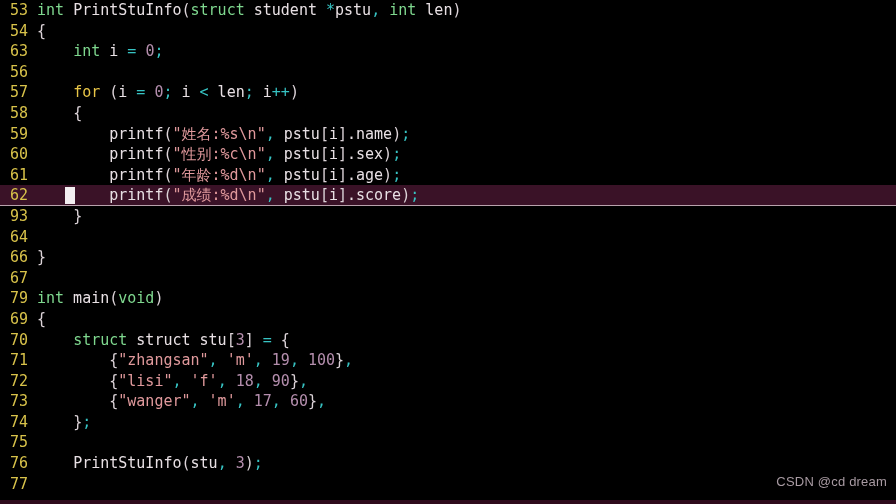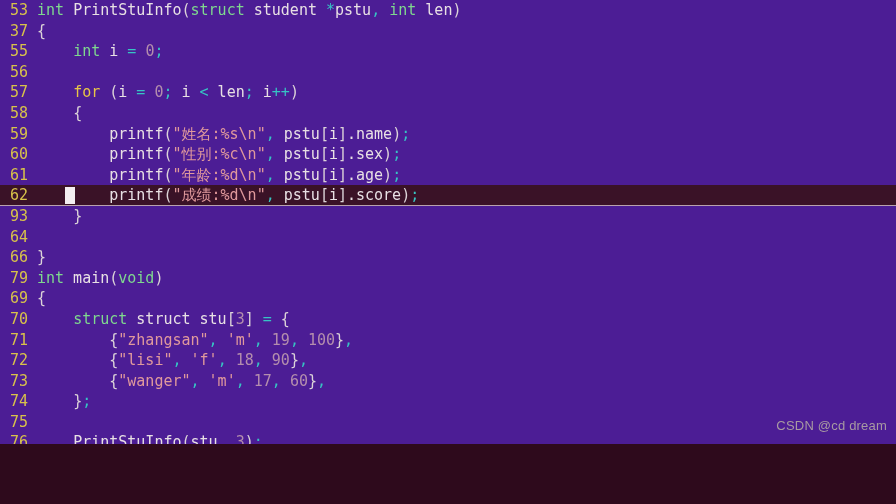--- a/index.html
+++ b/index.html
@@ -3,23 +3,23 @@
 <meta charset="utf-8">
 <style>
   html, body {
     margin: 0;
     padding: 0;
     background: #2e0a1c;
   }
   #editor {
     position: relative;
     width: 896px;
-    height: 444px;
+    height: 500px;
     overflow: hidden;
-    background: #4c1d95;
+    background: #000000;
     font-family: "DejaVu Sans Mono", "Liberation Mono", monospace;
     font-size: 15px;
     line-height: 20.6px;
     -webkit-font-smoothing: antialiased;
   }
   .code-area {
     position: absolute;
     top: 0; left: 0; right: 0; bottom: 0;
   }
   .line {
@@ -72,32 +72,33 @@
     letter-spacing: 0.2px;
     user-select: none;
   }
 </style>
 </head>
 <body>
 
 <div id="editor">
   <div class="code-area">
       <div class="line"><span class="lineno">53</span><span class="lcontent"><span class="kw">int</span><span class="id"> </span><span class="id">PrintStuInfo</span><span class="brace">(</span><span class="kw">struct</span><span class="id"> student </span><span class="pun">*</span><span class="id">pstu</span><span class="pun">,</span><span class="id"> </span><span class="kw">int</span><span class="id"> len</span><span class="brace">)</span></span></div>
-      <div class="line"><span class="lineno">37</span><span class="lcontent"><span class="brace">{</span></span></div>
-      <div class="line"><span class="lineno">55</span><span class="lcontent"><span class="id">    </span><span class="kw">int</span><span class="id"> i </span><span class="pun">=</span><span class="id"> </span><span class="num">0</span><span class="pun">;</span></span></div>
+      <div class="line"><span class="lineno">54</span><span class="lcontent"><span class="brace">{</span></span></div>
+      <div class="line"><span class="lineno">63</span><span class="lcontent"><span class="id">    </span><span class="kw">int</span><span class="id"> i </span><span class="pun">=</span><span class="id"> </span><span class="num">0</span><span class="pun">;</span></span></div>
       <div class="line"><span class="lineno">56</span><span class="lcontent"></span></div>
       <div class="line"><span class="lineno">57</span><span class="lcontent"><span class="id">    </span><span class="ctl">for</span><span class="id"> </span><span class="brace">(</span><span class="id">i </span><span class="pun">=</span><span class="id"> </span><span class="num">0</span><span class="pun">;</span><span class="id"> i </span><span class="pun">&lt;</span><span class="id"> len</span><span class="pun">;</span><span class="id"> i</span><span class="pun">++</span><span class="brace">)</span></span></div>
       <div class="line"><span class="lineno">58</span><span class="lcontent"><span class="id">    </span><span class="brace">{</span></span></div>
       <div class="line"><span class="lineno">59</span><span class="lcontent"><span class="id">        </span><span class="id">printf</span><span class="brace">(</span><span class="str">"姓名:%s\n"</span><span class="pun">,</span><span class="id"> pstu</span><span class="brace">[</span><span class="id">i</span><span class="brace">]</span><span class="id">.name</span><span class="brace">)</span><span class="pun">;</span></span></div>
       <div class="line"><span class="lineno">60</span><span class="lcontent"><span class="id">        </span><span class="id">printf</span><span class="brace">(</span><span class="str">"性别:%c\n"</span><span class="pun">,</span><span class="id"> pstu</span><span class="brace">[</span><span class="id">i</span><span class="brace">]</span><span class="id">.sex</span><span class="brace">)</span><span class="pun">;</span></span></div>
       <div class="line"><span class="lineno">61</span><span class="lcontent"><span class="id">        </span><span class="id">printf</span><span class="brace">(</span><span class="str">"年龄:%d\n"</span><span class="pun">,</span><span class="id"> pstu</span><span class="brace">[</span><span class="id">i</span><span class="brace">]</span><span class="id">.age</span><span class="brace">)</span><span class="pun">;</span></span></div>
       <div class="line current"><span class="lineno">62</span><span class="lcontent"><span class="id">        </span><span class="id">printf</span><span class="brace">(</span><span class="str">"成绩:%d\n"</span><span class="pun">,</span><span class="id"> pstu</span><span class="brace">[</span><span class="id">i</span><span class="brace">]</span><span class="id">.score</span><span class="brace">)</span><span class="pun">;</span></span><span class="cursor"></span></div>
       <div class="line"><span class="lineno">93</span><span class="lcontent"><span class="id">    </span><span class="brace">}</span></span></div>
       <div class="line"><span class="lineno">64</span><span class="lcontent"></span></div>
       <div class="line"><span class="lineno">66</span><span class="lcontent"><span class="brace">}</span></span></div>
+      <div class="line"><span class="lineno">67</span><span class="lcontent"></span></div>
       <div class="line"><span class="lineno">79</span><span class="lcontent"><span class="kw">int</span><span class="id"> main</span><span class="brace">(</span><span class="kw">void</span><span class="brace">)</span></span></div>
       <div class="line"><span class="lineno">69</span><span class="lcontent"><span class="brace">{</span></span></div>
       <div class="line"><span class="lineno">70</span><span class="lcontent"><span class="id">    </span><span class="kw">struct</span><span class="id"> struct stu</span><span class="brace">[</span><span class="num">3</span><span class="brace">]</span><span class="id"> </span><span class="pun">=</span><span class="id"> </span><span class="brace">{</span></span></div>
       <div class="line"><span class="lineno">71</span><span class="lcontent"><span class="id">        </span><span class="brace">{</span><span class="str">"zhangsan"</span><span class="pun">,</span><span class="id"> </span><span class="str">'m'</span><span class="pun">,</span><span class="id"> </span><span class="num">19</span><span class="pun">,</span><span class="id"> </span><span class="num">100</span><span class="brace">}</span><span class="pun">,</span></span></div>
       <div class="line"><span class="lineno">72</span><span class="lcontent"><span class="id">        </span><span class="brace">{</span><span class="str">"lisi"</span><span class="pun">,</span><span class="id"> </span><span class="str">'f'</span><span class="pun">,</span><span class="id"> </span><span class="num">18</span><span class="pun">,</span><span class="id"> </span><span class="num">90</span><span class="brace">}</span><span class="pun">,</span></span></div>
       <div class="line"><span class="lineno">73</span><span class="lcontent"><span class="id">        </span><span class="brace">{</span><span class="str">"wanger"</span><span class="pun">,</span><span class="id"> </span><span class="str">'m'</span><span class="pun">,</span><span class="id"> </span><span class="num">17</span><span class="pun">,</span><span class="id"> </span><span class="num">60</span><span class="brace">}</span><span class="pun">,</span></span></div>
       <div class="line"><span class="lineno">74</span><span class="lcontent"><span class="id">    </span><span class="brace">}</span><span class="pun">;</span></span></div>
       <div class="line"><span class="lineno">75</span><span class="lcontent"></span></div>
       <div class="line"><span class="lineno">76</span><span class="lcontent"><span class="id">    </span><span class="id">PrintStuInfo</span><span class="brace">(</span><span class="id">stu</span><span class="pun">,</span><span class="id"> </span><span class="num">3</span><span class="brace">)</span><span class="pun">;</span></span></div>
       <div class="line"><span class="lineno">77</span><span class="lcontent"></span></div>

